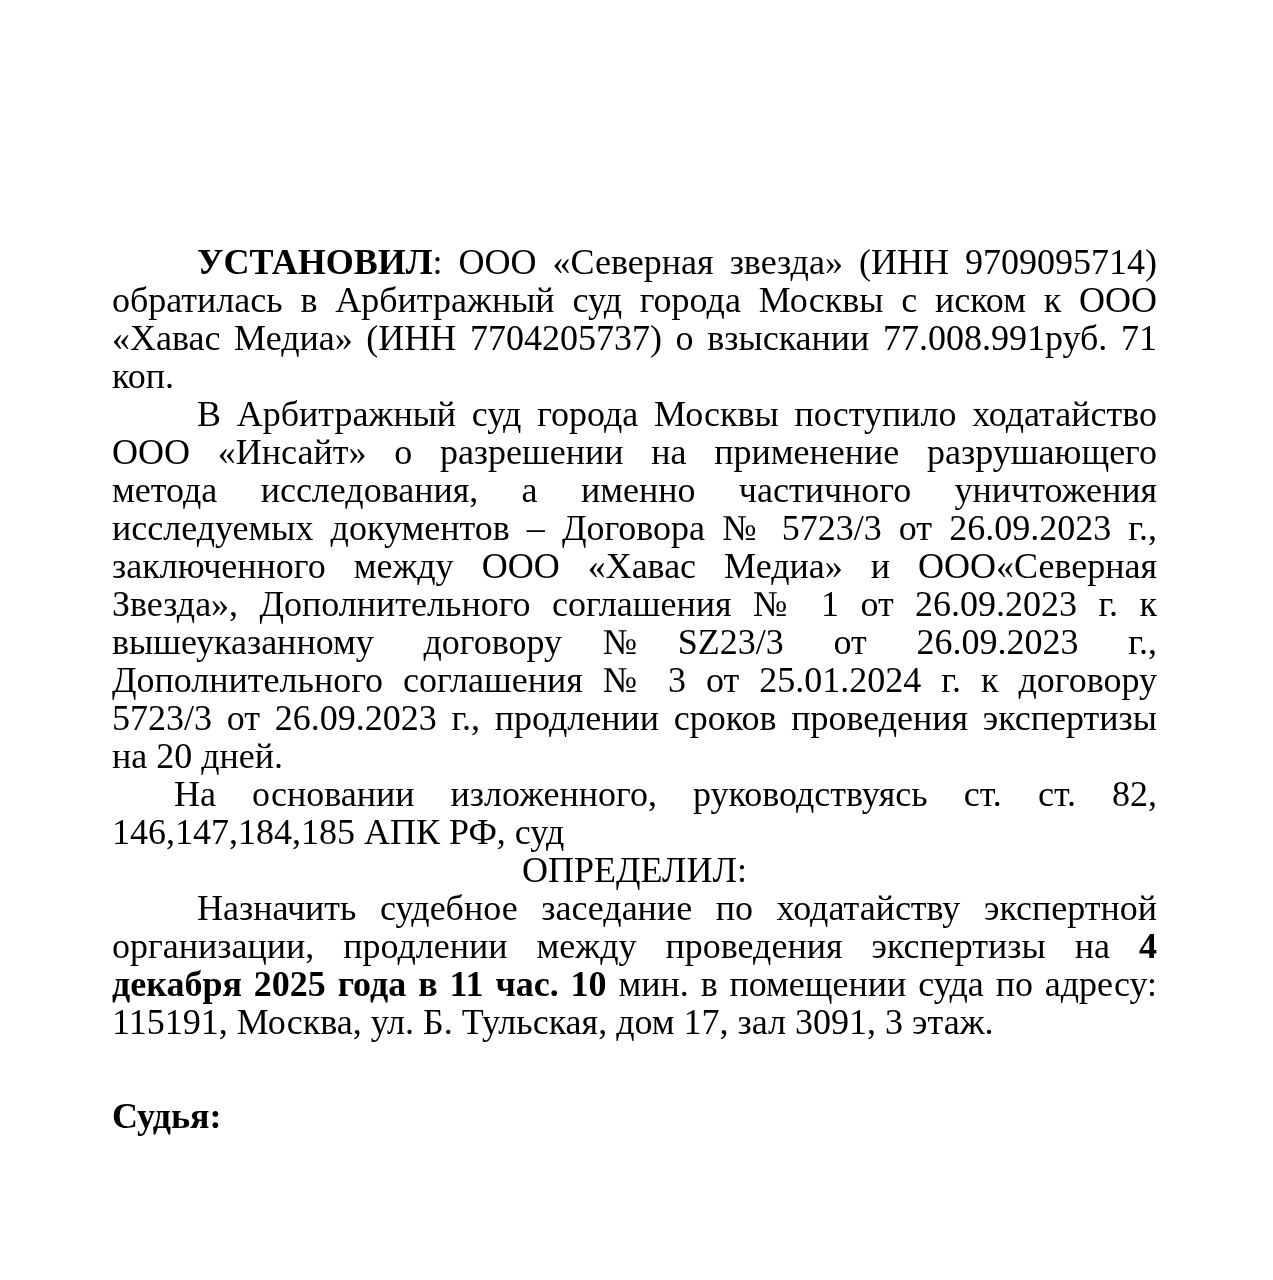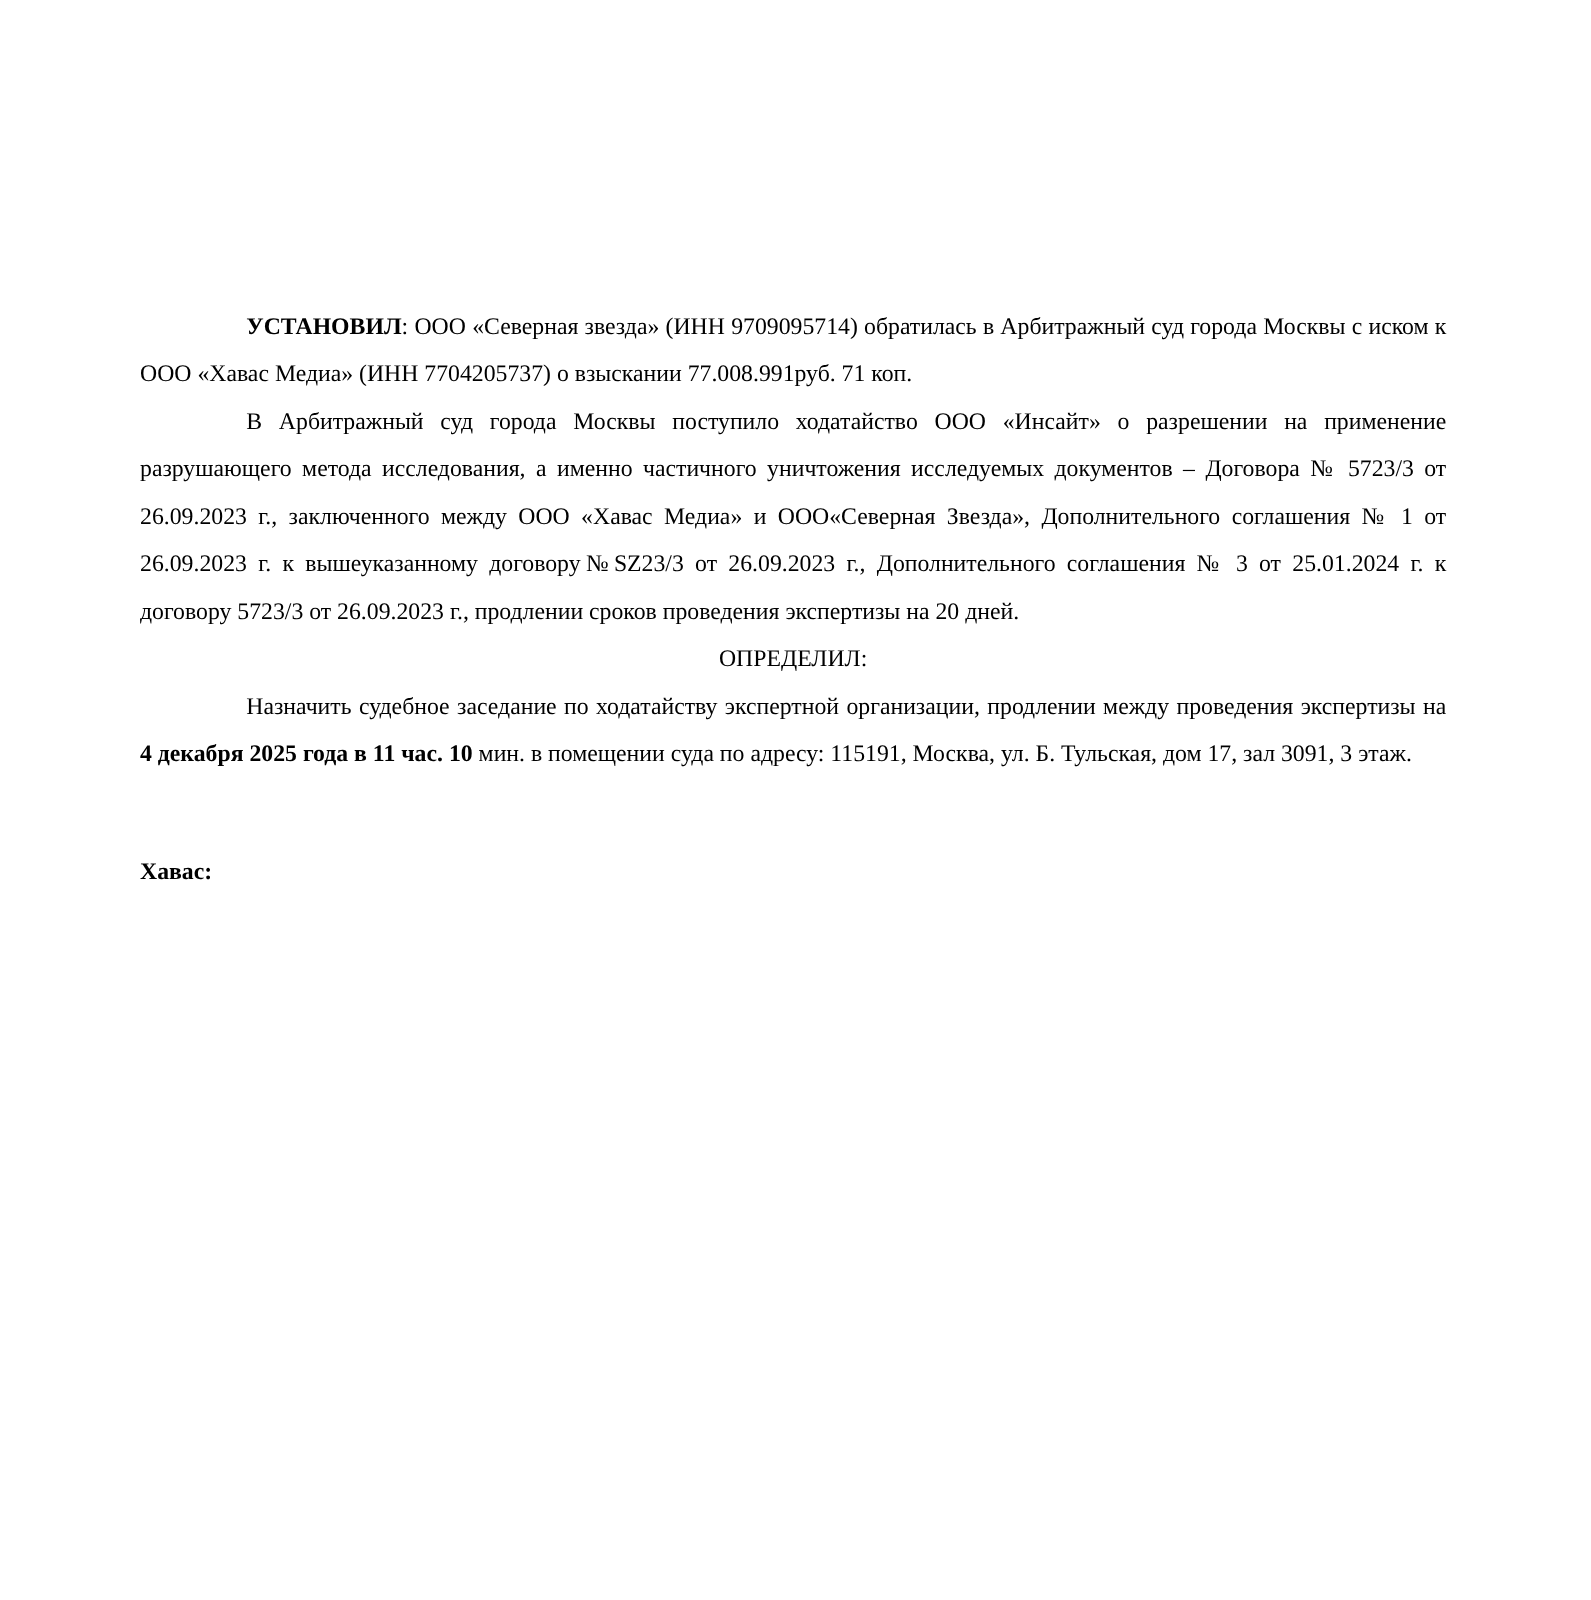--- a/index.html
+++ b/index.html
@@ -18,21 +18,21 @@
     position: relative;
     width: 1273px;
     height: 1280px;
     background: #ffffff;
   }
   .doc {
     position: absolute;
     top: 243px;
     left: 112px;
     right: 116px;
-    font-size: 19px;
+    font-size: 36px;
     line-height: 38px;
     color: #000000;
   }
   .para {
     margin: 0;
     text-align: justify;
     text-indent: 85px;
   }
   .para-basis {
     text-indent: 62px;
@@ -65,25 +65,26 @@
 <body>
 
 <div class="page">
   <div class="doc">
 
     <p class="para"><span class="bold">УСТАНОВИЛ</span><span>: ООО «Северная звезда» (ИНН 9709095714) обратилась в Арбитражный суд города Москвы с иском к ООО «Хавас Медиа» (ИНН 7704205737) о взыскании 77.008.991руб. 71 коп.</span></p>
 
 
     <p class="para"><span>В Арбитражный суд города Москвы поступило ходатайство ООО «Инсайт» о разрешении на применение разрушающего метода исследования, а именно частичного уничтожения исследуемых документов – Договора № 5723/3 от 26.09.2023 г., заключенного между ООО «Хавас Медиа» и ООО«Северная Звезда», Дополнительного соглашения № 1 от 26.09.2023 г. к вышеуказанному договору№SZ23/3 от 26.09.2023 г., Дополнительного соглашения № 3 от 25.01.2024 г. к договору 5723/3 от 26.09.2023 г., продлении сроков проведения экспертизы на 20 дней.</span></p>
 
+    <p class="para para-basis"><span>На основании изложенного, руководствуясь ст. ст. 82, 146,147,184,185 АПК РФ, суд</span></p>
 
     <p class="heading-center"><span>ОПРЕДЕЛИЛ:</span></p>
 
     <p class="para"><span>Назначить судебное заседание по ходатайству экспертной организации, продлении между проведения экспертизы на </span><span class="bold">4 декабря 2025 года в 11 час. 10</span><span> мин. в помещении суда по адресу: 115191, Москва, ул. Б. Тульская, дом 17, зал 3091, 3 этаж.</span></p>
 
 
 
     <div class="signature-row">
-      <span>Хавас:</span>
+      <span>Судья:</span>
     </div>
 
   </div>
 </div>
 
 </body></html>

